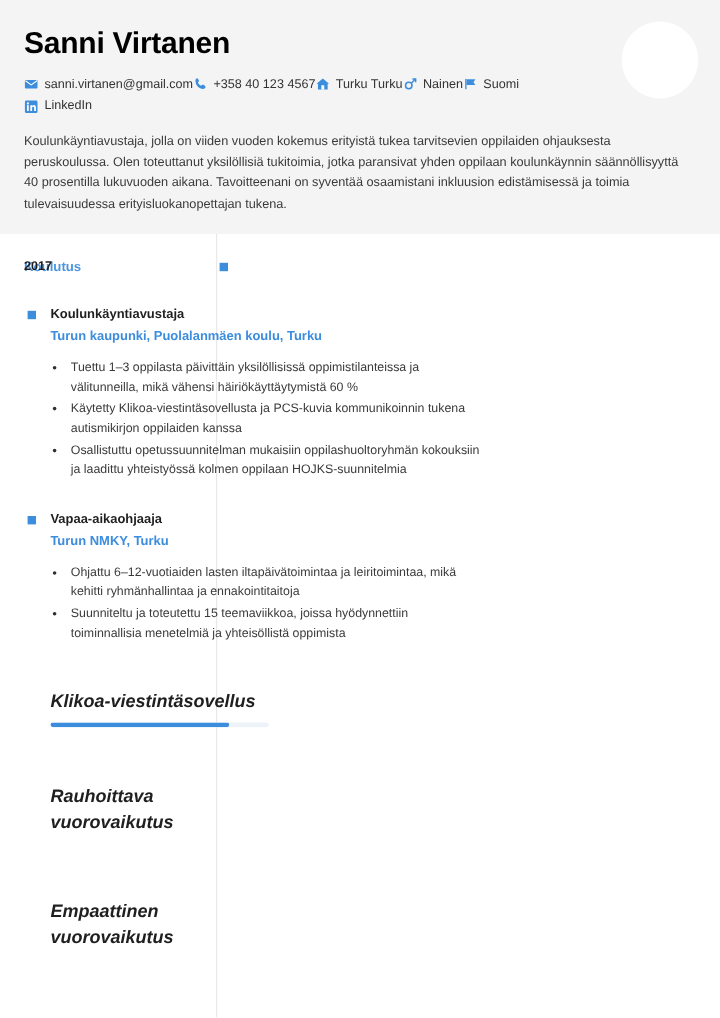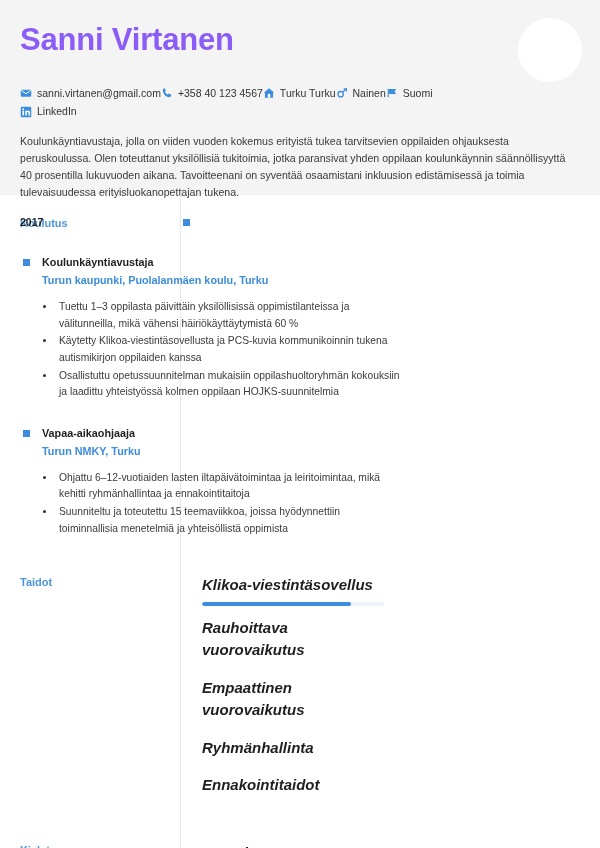--- a/index.html
+++ b/index.html
@@ -20,26 +20,26 @@
   }
 
   
   .header {
     position: relative;
     background: #f4f4f4;
     padding: 22px 20px 16px 20px;
     height: 195px;
   }
   .name {
-    font-size: 31px;
-    font-weight: bold;
-    color: #8b5cf6;
+    font-size: 25px;
+    font-weight: bold;
+    color: #000000;
     letter-spacing: -0.2px;
     line-height: 1.15;
-    margin-bottom: 28px;
+    margin-bottom: 12px;
   }
   .contact-rows { margin-bottom: 0; }
   .contact-line {
     display: flex;
     flex-wrap: wrap;
     align-items: center;
     gap: 0 0;
     margin-bottom: 4px;
   }
   .contact-item {
@@ -194,21 +194,21 @@
     border-radius: 2px;
     overflow: hidden;
   }
   .bar > span {
     display: block;
     height: 100%;
     background: #3d8ddd;
     border-radius: 2px;
   }
   .cell.nobar .lbl { margin-bottom: 0; }
-  .cell.nobar { margin-bottom: 15px; }
+  .cell.nobar { margin-bottom: 15px; margin-top: 36px; }
 </style>
 </head>
 <body>
 
 <div class="page">
 
   <div class="header">
     <div class="name">Sanni Virtanen</div>
 
     <div class="contact-rows">
@@ -334,21 +334,20 @@
               <li>Ohjattu 6–12-vuotiaiden lasten iltapäivätoimintaa ja leiritoimintaa, mikä kehitti ryhmänhallintaa ja ennakointitaitoja</li>
               <li>Suunniteltu ja toteutettu 15 teemaviikkoa, joissa hyödynnettiin toiminnallisia menetelmiä ja yhteisöllistä oppimista</li>
             </ul>
           </div>
         </div>
 
       </div>
     </div>
 
     <div class="section taidot">
-      <div class="sec-label">Taidot</div>
       <div class="sec-body">
         <div class="grid">
 
           <div class="cell">
             <div class="lbl">Klikoa-viestintäsovellus</div>
             <div class="bar">
                 <span style="width: 82%; background: rgb(61, 141, 221);"></span>
               </div>
           </div>
 

